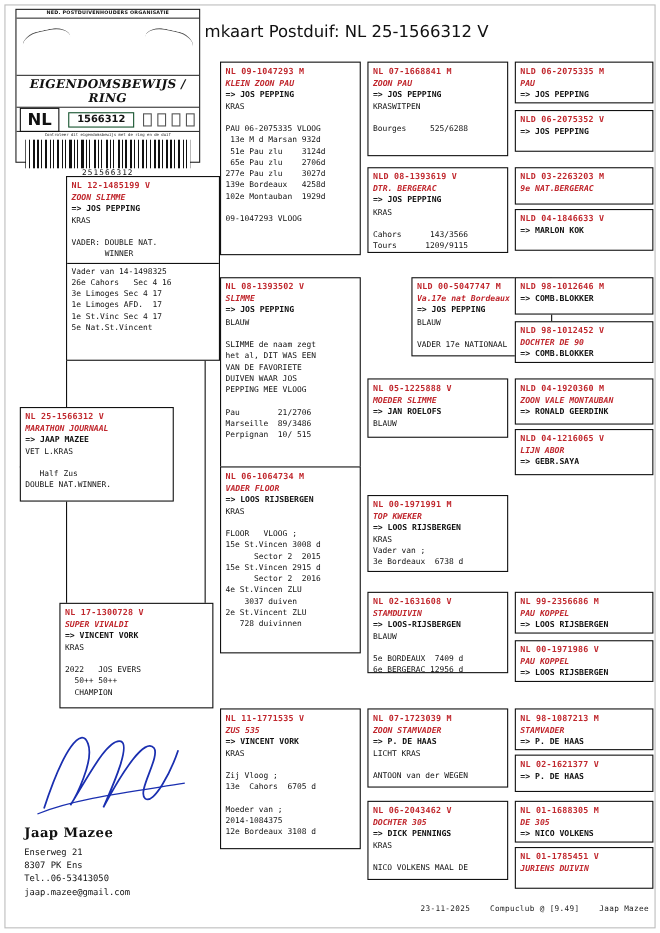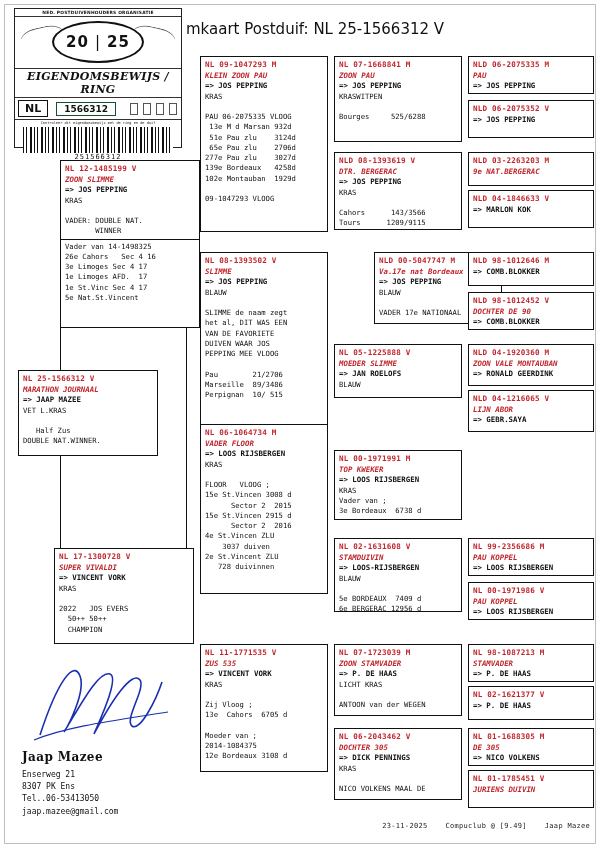--- a/index.html
+++ b/index.html
@@ -48,21 +48,21 @@
   .wing-r { right:6px; transform:rotate(12deg); }
   .cert-eigendom {
     text-align:center; font-family:"DejaVu Serif", serif; font-weight:bold;
     font-style:italic; font-size:11px; padding:1px 0;
     border-bottom:1px solid #333; letter-spacing:.3px;
   }
   .cert-row {
     display:flex; align-items:center; border-bottom:1px solid #333; height:22px;
   }
   .cert-nl {
-    border:1px solid #111; font-weight:bold; font-size:11px;
+    border:1px solid #111; font-weight:bold; font-size:15px;
     padding:1px 6px; margin-left:3px; font-family:"DejaVu Sans", sans-serif;
   }
   .cert-ring {
     border:1px solid #14532d; font-weight:bold; font-size:9px;
     padding:1px 7px; margin-left:8px; font-family:"DejaVu Sans", sans-serif;
   }
   .cert-flags { display:flex; margin-left:auto; margin-right:4px; gap:5px; }
   .flagbox { width:8px; height:12px; border:1px solid #555; position:relative; }
   .cert-note { font-size:3.6px; text-align:center; padding:1px 2px; color:#222;}
   .barcode { height:26px; margin:1px 8px 0 8px; background:
@@ -120,25 +120,20 @@
 <body>
 
 <div class="page">
   <div class="frame"></div>
 
   <div class="cert">
     <div class="cert-top">NED. POSTDUIVENHOUDERS ORGANISATIE</div>
     <div class="cert-mid">
       <div class="wing-l"></div>
       <div class="wing-r"></div>
-      <div class="cert-oval">
-        <span>20</span>
-        <span class="divider">|</span>
-        <span>25</span>
-      </div>
     </div>
     <div class="cert-eigendom">EIGENDOMSBEWIJS  / RING</div>
     <div class="cert-row">
       <span class="cert-nl">NL</span>
       <span class="cert-ring">1566312</span>
       <span class="cert-flags">
         <span class="flagbox"></span>
         <span class="flagbox"></span>
         <span class="flagbox"></span>
         <span class="flagbox"></span>

